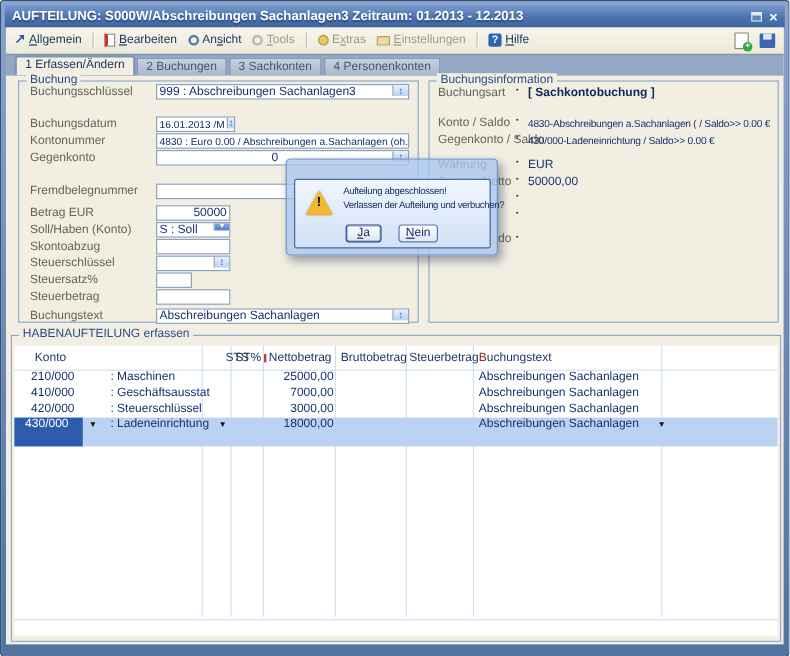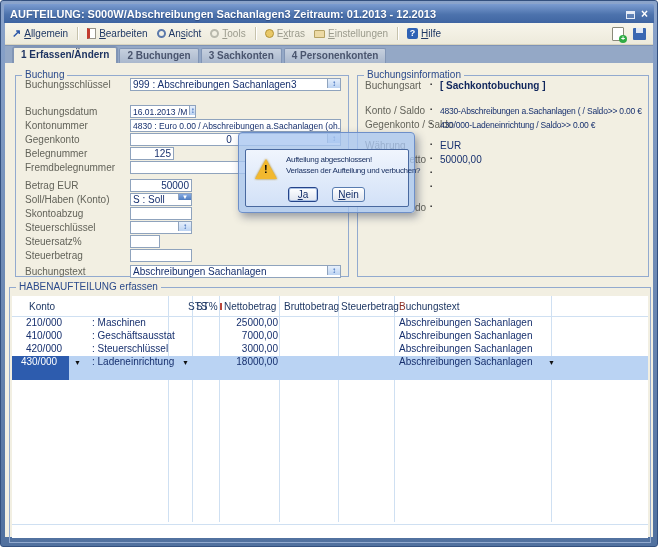--- a/index.html
+++ b/index.html
@@ -32,23 +32,23 @@
   .ic-help{width:11px;height:11px;background:#2f62b5;color:#fff;border-radius:2px;font-size:9px;font-weight:bold;text-align:center;line-height:11px;}
   .tool-right{margin-left:auto;display:flex;align-items:center;gap:9px;}
   .icon-newdoc{position:relative;width:12px;height:14px;background:#fff;border:1px solid #8a8a7a;border-radius:1px;}
   .icon-newdoc .plus{position:absolute;right:-4px;bottom:-3px;width:8px;height:8px;border-radius:50%;background:#2fab44;
     color:#fff;font-size:7px;line-height:8px;text-align:center;font-weight:bold;}
   .icon-save{position:relative;width:13px;height:12px;background:#3a68b2;border-radius:1px;}
   .icon-save::after{content:"";position:absolute;left:3px;top:0;width:7px;height:5px;background:#dfe8f6;}
   
   .tabstrip{height:18px;background:#94a8c6;border-top:1px solid #7e93b6;display:flex;align-items:flex-end;padding:2px 0 0 8px;gap:2px;}
   .tab{font-size:10px;color:#4a556e;background:linear-gradient(#c6d0de,#aab8cd);border:1px solid #8195b5;border-bottom:none;
-    padding:1px 7px 2px;border-radius:2px 2px 0 0;white-space:nowrap;font-weight:bold;}
+    padding:1px 7px 2px;border-radius:2px 2px 0 0;white-space:nowrap;}
   .tab.active{background:#f2efe2;color:#1e3462;border-color:#fff #8195b5 #f2efe2 #fff;box-shadow:0 -1px 0 #8195b5, -1px 0 0 #8195b5, 1px 0 0 #8195b5;border:1px solid #8195b5;border-bottom:none;padding-bottom:3px;}
-  .content{position:absolute;left:0;top:40px;right:0;bottom:0;margin-top:8px;}
+  .content{position:absolute;left:0;top:40px;right:0;bottom:0;}
   
   .group{position:absolute;border:1px solid #92aacf;}
   .glabel{position:absolute;top:-7px;left:6px;background:#f2efe2;padding:0 3px;font-size:10px;color:#2b4a8b;white-space:nowrap;}
   #g-buchung{left:10px;top:4px;width:334px;height:202px;}
   #g-info{left:352px;top:4px;width:292px;height:202px;}
   #g-table{left:4px;top:216px;width:642px;height:256px;}
   
   .frow{position:absolute;left:0;right:0;height:13px;}
   .flabel{position:absolute;left:9px;top:1px;font-size:10px;color:#63635a;white-space:nowrap;}
   .fbox{position:absolute;left:114px;top:0;height:13px;background:#fff;border:1px solid #8fa3bd;display:flex;align-items:flex-start;
@@ -189,26 +189,20 @@
         </div>
 
         <div class="frow" style="top:57px">
           <span class="flabel">Gegenkonto</span>
           <span class="fbox wide">
             <span class="val c">0</span>
             <i class="cbtn">↕</i>
           </span>
         </div>
 
-        <div class="frow" style="top:71px">
-          <span class="flabel">Belegnummer</span>
-          <span class="fbox tiny">
-            <span class="val r">125</span>
-          </span>
-        </div>
 
         <div class="frow" style="top:85px">
           <span class="flabel">Fremdbelegnummer</span>
           <span class="fbox wide">
             <span class="val"></span>
           </span>
         </div>
 
         <div class="frow" style="top:103px">
           <span class="flabel">Betrag EUR</span>

